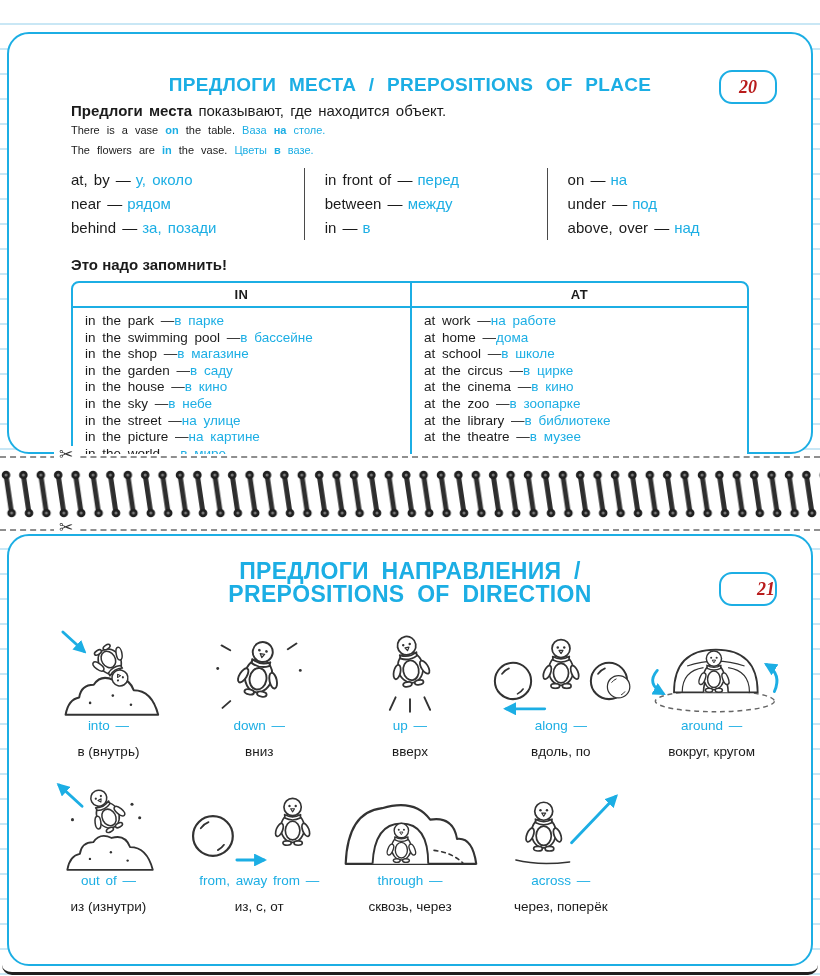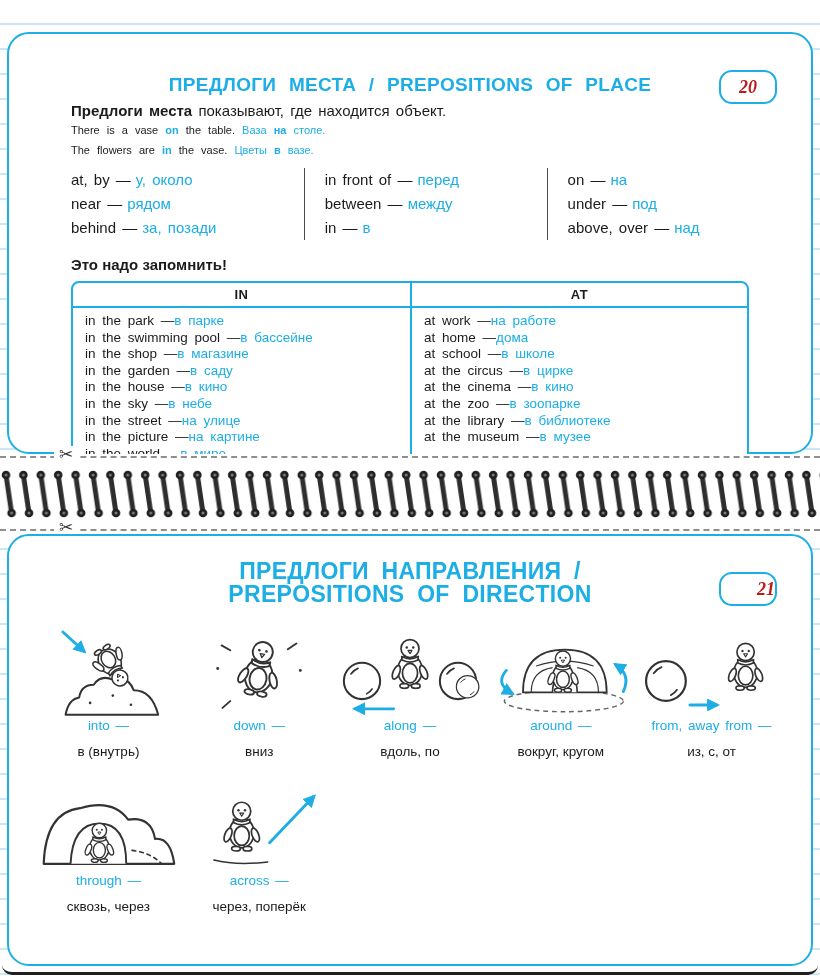--- a/index.html
+++ b/index.html
@@ -184,21 +184,21 @@
           <div class="trow"><span class="en">in the world —</span><span class="ru">в мире</span></div>
         </div>
         <div class="tcol">
           <div class="trow"><span class="en">at work —</span><span class="ru">на работе</span></div>
           <div class="trow"><span class="en">at home —</span><span class="ru">дома</span></div>
           <div class="trow"><span class="en">at school —</span><span class="ru">в школе</span></div>
           <div class="trow"><span class="en">at the circus —</span><span class="ru">в цирке</span></div>
           <div class="trow"><span class="en">at the cinema —</span><span class="ru">в кино</span></div>
           <div class="trow"><span class="en">at the zoo —</span><span class="ru">в зоопарке</span></div>
           <div class="trow"><span class="en">at the library —</span><span class="ru">в библиотеке</span></div>
-          <div class="trow"><span class="en">at the museum —</span><span class="ru">в музее</span></div>
+          <div class="trow"><span class="en">at the theatre —</span><span class="ru">в музее</span></div>
         </div>
       </div>
     </div>
   </div>
 </section>
 
 <div class="cut-zone">
   <div class="cut-line top">
     <span class="scissors">✂</span>
   </div>
@@ -249,20 +249,30 @@
               <use href="#penguin" x="50" y="20" width="50" height="60"></use>
             </g>
           <path class="sketch" stroke-width="2" d="M36 26 l9 5 M114 24 l-9 6 M45 84 l-8 7"></path>
           <circle cx="32" cy="50" r="1.5" fill="#333"></circle>
             <circle cx="118" cy="52" r="1.5" fill="#333"></circle>
         </svg>
         <div class="lbl-en">down —</div>
         <div class="lbl-ru">вниз</div>
       </div>
 
+      <div class="dir-cell">
+        <svg class="illo" viewBox="0 0 150 100">
+          <g transform="rotate(-10 75 46)">
+              <use href="#penguin" x="52" y="14" width="46" height="56"></use>
+            </g>
+          <path class="sketch" stroke-width="2" d="M60 80 l-6 13 M75 82 l0 13 M90 80 l6 13"></path>
+        </svg>
+        <div class="lbl-en">up —</div>
+        <div class="lbl-ru">вверх</div>
+      </div>
 
       <div class="dir-cell">
         <svg class="illo" viewBox="0 0 150 100">
           <use href="#ball" x="4" y="42" width="42" height="42"></use>
           <use href="#ball" x="104" y="42" width="42" height="42"></use>
           <use href="#ball" x="122" y="56" width="26" height="26"></use>
           <use href="#penguin" x="52" y="18" width="46" height="54"></use>
           <path class="arrow" d="M58 92 L18 92" marker-end="url(#ah)"></path>
         </svg>
         <div class="lbl-en">along —</div>
@@ -274,20 +284,34 @@
           <ellipse cx="78" cy="84" rx="62" ry="11" fill="none" stroke="#666" stroke-width="1.5" stroke-dasharray="5 4"></ellipse>
           <use href="#igloo" x="32" y="22" width="94" height="56"></use>
           <use href="#penguin" x="58" y="30" width="38" height="46"></use>
           <path class="arrow" d="M18 52 Q6 66 24 76" marker-end="url(#ah)"></path>
           <path class="arrow" d="M140 74 Q148 56 132 46" marker-end="url(#ah)"></path>
         </svg>
         <div class="lbl-en">around —</div>
         <div class="lbl-ru">вокруг, кругом</div>
       </div>
 
+      <div class="dir-cell">
+        <svg class="illo" viewBox="0 0 150 100">
+          <use href="#mound" x="22" y="52" width="112" height="48"></use>
+          <g transform="rotate(-28 72 36)">
+              <use href="#penguin" x="52" y="12" width="40" height="48"></use>
+            </g>
+          <path class="arrow" d="M48 32 L24 10" marker-end="url(#ah)"></path>
+          <circle cx="100" cy="30" r="1.6" fill="#333"></circle>
+            <circle cx="108" cy="44" r="1.6" fill="#333"></circle>
+            <circle cx="38" cy="46" r="1.6" fill="#333"></circle>
+        </svg>
+        <div class="lbl-en">out of —</div>
+        <div class="lbl-ru">из (изнутри)</div>
+      </div>
 
 
       <div class="dir-cell">
         <svg class="illo" viewBox="0 0 150 100">
           <use href="#ball" x="4" y="40" width="46" height="46"></use>
           <use href="#penguin" x="88" y="22" width="44" height="52"></use>
           <path class="arrow" d="M52 88 L80 88" marker-end="url(#ah)"></path>
         </svg>
         <div class="lbl-en">from, away from —</div>
         <div class="lbl-ru">из, с, от</div>

